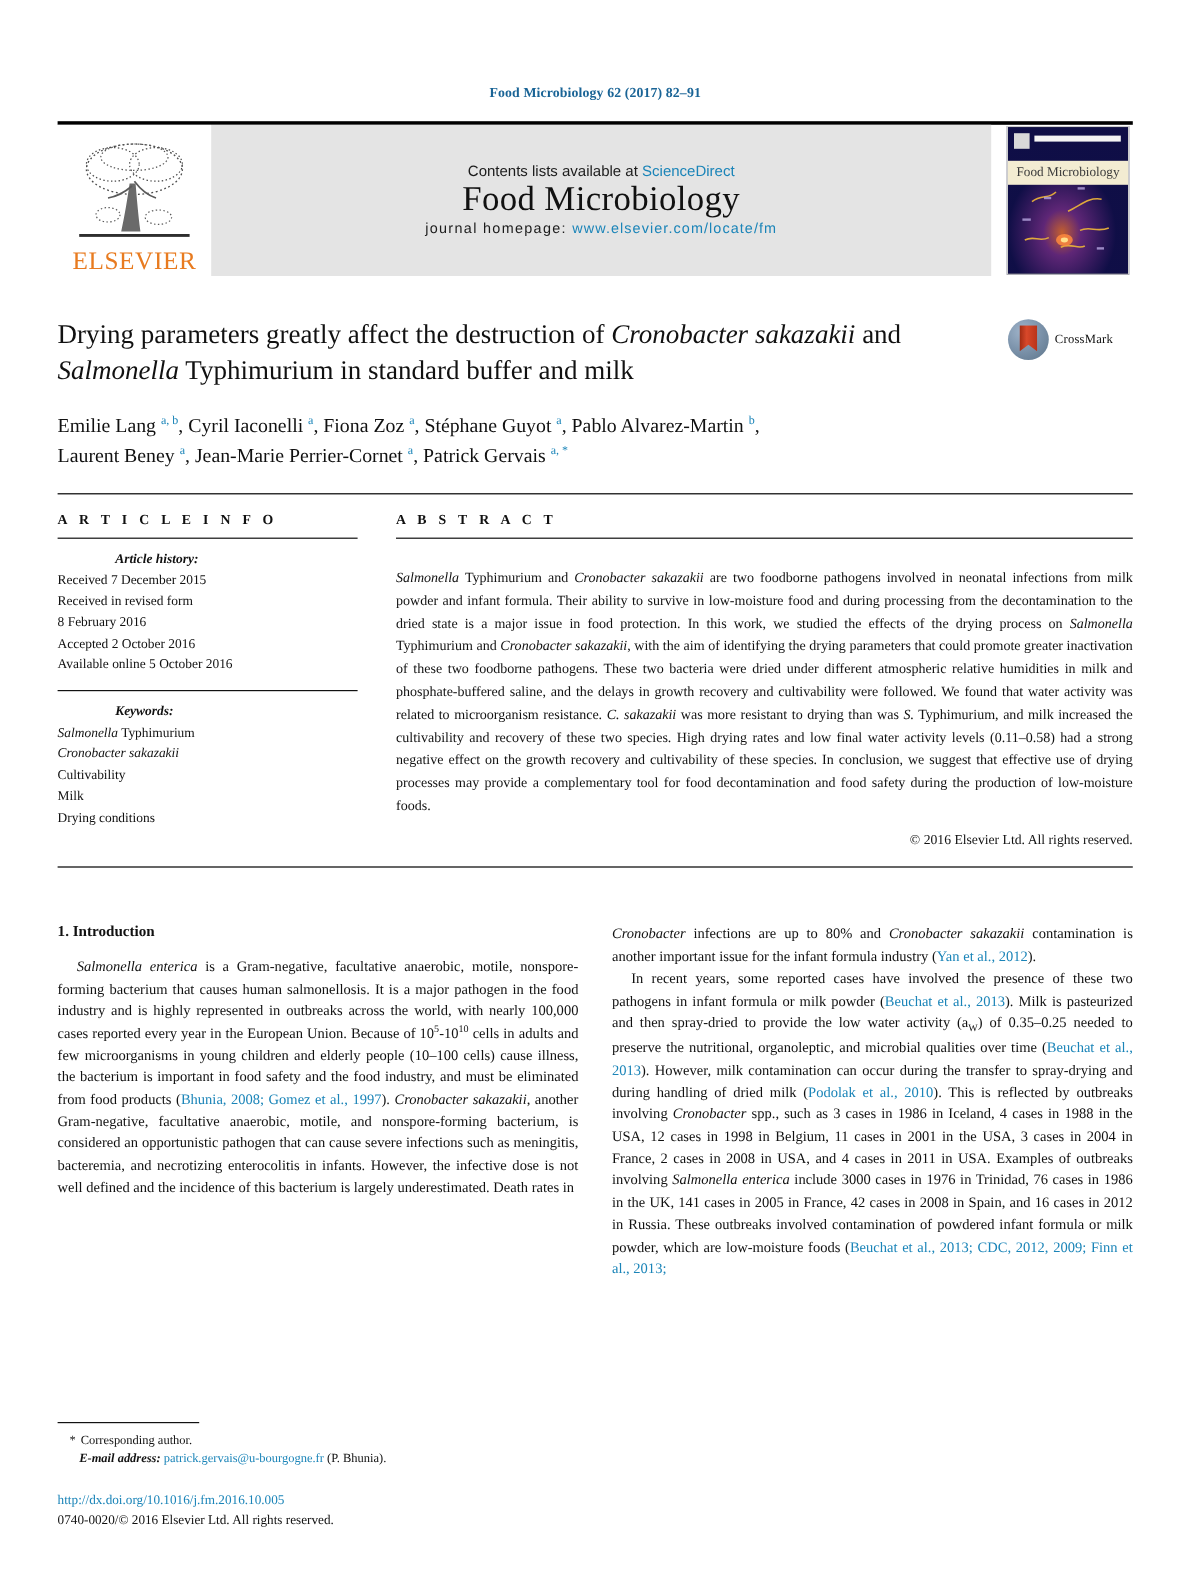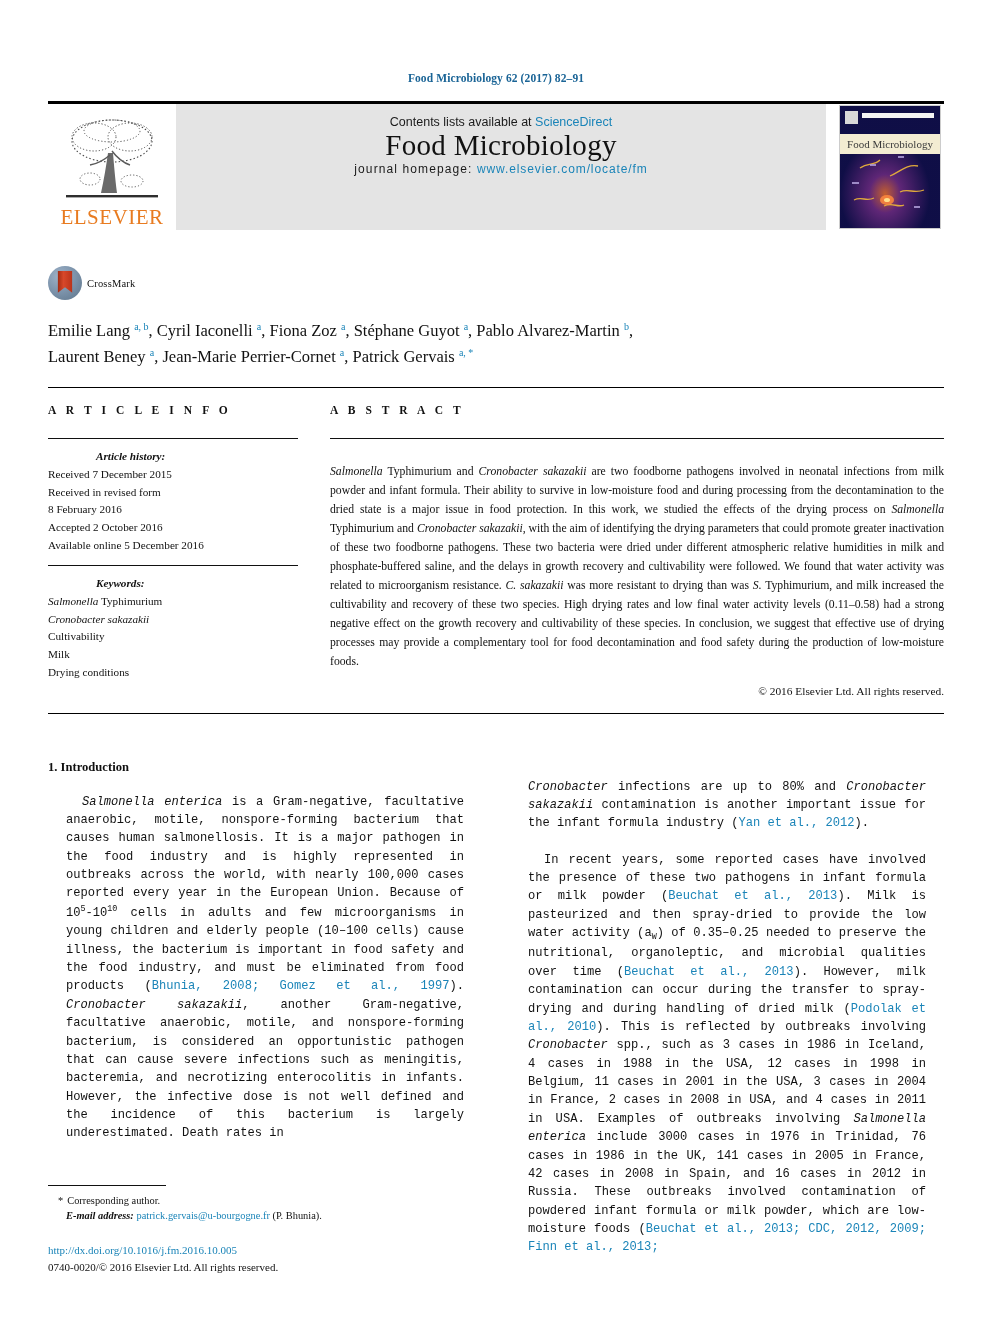--- a/index.html
+++ b/index.html
@@ -63,21 +63,21 @@
     letter-spacing: .5px;
     color: #E87B20;
     line-height: 1;
     font-weight: 400;
   }
   .journal-cell {
     flex: 1;
     background: #e4e4e4;
     display: flex;
     flex-direction: column;
-    justify-content: flex-start;
+    justify-content: center;
     align-items: center;
     padding: 11px 0 12px 0;
   }
   .contents-line {
     font-family: "Liberation Sans", sans-serif;
     font-size: 12.5px;
     color: #1b1b1b;
   }
   .contents-line .sd {
     color: #1a84b8;
@@ -242,21 +242,21 @@
   }
   .col-abstract {
     flex: 1;
   }
   .sec-label {
     font-family: "Liberation Serif", serif;
     font-size: 11.5px;
     font-weight: bold;
     letter-spacing: 3.6px;
     color: #111;
-    margin-bottom: 22px;
+    margin-bottom: 8px;
   }
   .thin-rule {
     border-top: 1.6px solid #111;
     margin-bottom: 9px;
   }
   .info-block {
     font-family: "Liberation Serif", serif;
     font-size: 11.2px;
     line-height: 1.58;
     color: #111;
@@ -303,26 +303,26 @@
     min-width: 0;
   }
   h2.section-head {
     margin: 0 0 12px 0;
     font-family: "Liberation Serif", serif;
     font-size: 12.6px;
     font-weight: bold;
     color: #111;
   }
   .para {
-    font-family: Liberation Mono, monospace;
+    font-family: Liberation Serif, serif;
     font-size: 12.1px;
     line-height: 1.52;
     text-align: justify;
     color: #111;
-    margin: 18px;
+    margin: 0;
     text-indent: 16px;
   }
   .para.cont { text-indent: 0; }
   .para i { font-style: italic; }
   .cite { color: #1a84b8; }
   .para sup { font-size: 8.4px; vertical-align: super; }
   .para sub { font-size: 8.4px; vertical-align: sub; }
 
   
   .footnote-wrap {
@@ -432,20 +432,25 @@
           <ellipse cx="47" cy="94" rx="3" ry="2" fill="#ffe08a"></ellipse>
         </svg>
         <div class="cover-logo"></div>
         <div class="cover-topbar"></div>
         <div class="cover-band">Food Microbiology</div>
       </div>
     </div>
   </div>
 
   <div class="title-area">
+    <div class="title-text">
+      <h1 class="article-title">
+        <span>Drying parameters greatly affect the destruction of </span><i>Cronobacter sakazakii</i><span> and </span><i>Salmonella</i><span> Typhimurium in standard buffer and milk</span>
+      </h1>
+    </div>
     <div class="crossmark">
       <div class="cm-circle">
         <div class="cm-ribbon"></div>
       </div>
       <div class="cm-label">CrossMark</div>
     </div>
   </div>
 
   <div class="authors">
     <div>Emilie Lang <sup>a, b</sup>, Cyril Iaconelli <sup>a</sup>, Fiona Zoz <sup>a</sup>, Stéphane Guyot <sup>a</sup>, Pablo Alvarez-Martin <sup>b</sup>,</div>
@@ -459,21 +464,21 @@
 
     <div class="col-info">
       <div class="sec-label">A R T I C L E  I N F O</div>
       <div class="thin-rule"></div>
       <div class="info-block">
         <div class="hdr">Article history:</div>
         <div>Received 7 December 2015</div>
         <div>Received in revised form</div>
         <div>8 February 2016</div>
         <div>Accepted 2 October 2016</div>
-        <div>Available online 5 December 2016</div>
+        <div>Available online 5 October 2016</div>
       </div>
       <div class="info-divider"></div>
       <div class="info-block">
         <div class="hdr">Keywords:</div>
         <div class="kw"><i>Salmonella</i> Typhimurium</div>
         <div class="kw"><i>Cronobacter sakazakii</i></div>
         <div class="kw">Cultivability</div>
         <div class="kw">Milk</div>
         <div class="kw">Drying conditions</div>
       </div>

